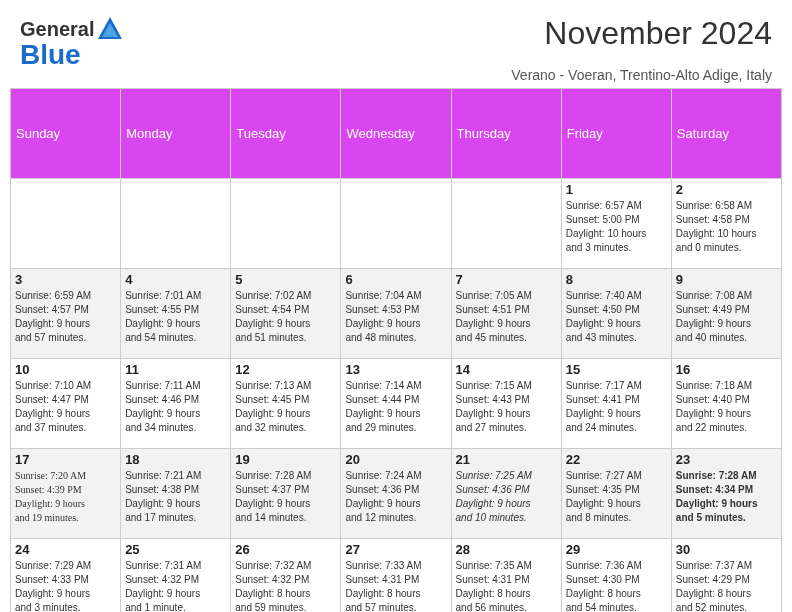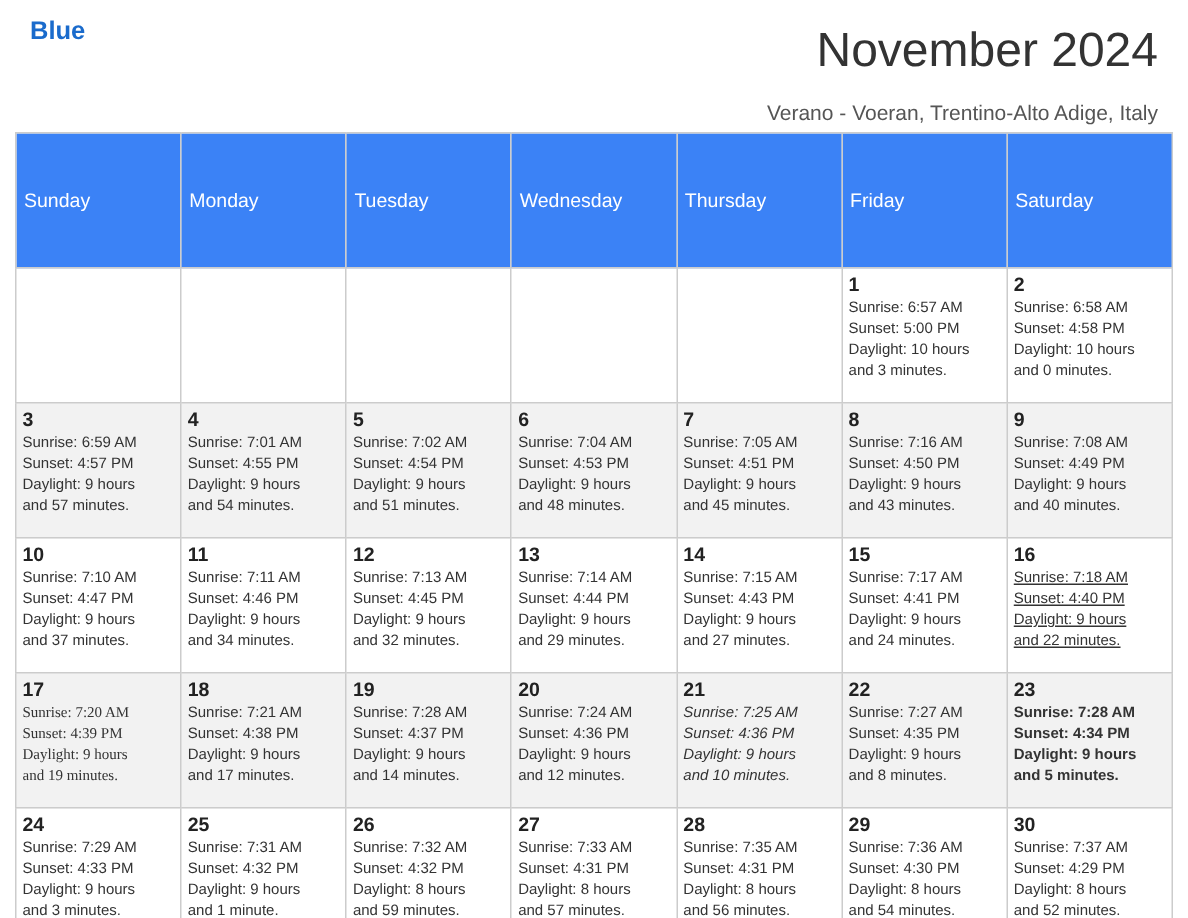--- a/index.html
+++ b/index.html
@@ -2,44 +2,51 @@
 <html><head>
   <meta charset="utf-8">
   <style>
     * { box-sizing: border-box; margin: 0; padding: 0; }
     body { font-family: Arial, sans-serif; background: #fff; width: 792px; min-height: 612px; }
     
     .header { padding: 15px 20px 5px 20px; display: flex; align-items: flex-start; justify-content: space-between; }
     .logo { display: flex; flex-direction: column; }
     .logo-text { display: flex; align-items: center; }
     .logo-general { font-size: 20px; font-weight: bold; color: #333; }
-    .logo-blue { font-size: 17px; font-weight: bold; color: #1a6bcc; }
+    .logo-blue { font-size: 28px; font-weight: bold; color: #1a6bcc; }
     .logo-icon { width: 28px; height: 28px; margin-left: 2px; }
     
     .title-section { text-align: right; }
     .month-title { font-size: 32px; font-weight: normal; color: #333; }
     .subtitle { font-size: 14px; color: #555; margin-top: 15px; }
     
     .calendar { margin: 0 10px 10px 10px; border-collapse: collapse; width: calc(100% - 20px); }
-    .calendar th { background: #3b82f6; color: white; text-align: left; padding: 6px 5px; font-size: 13px; font-weight: normal; border: 1px solid #ccc; }
+    .calendar th { background: #d946ef; color: white; text-align: left; padding: 6px 5px; font-size: 13px; font-weight: normal; border: 1px solid #ccc; }
     .calendar td { border: 1px solid #ccc; vertical-align: top; padding: 3px 4px; width: calc(100% / 7); min-height: 90px; }
     .calendar tr { height: 90px; }
     
     .day-num { font-size: 13px; font-weight: bold; color: #222; margin-bottom: 2px; }
     .day-info { font-size: 10px; color: #333; line-height: 1.4; }
     .empty { background: #f9f9f9; }
     .row-alt { background: #f2f2f2; }
     .row-alt td { background: #f2f2f2; }
     .row-white td { background: #fff; }
   </style>
 </head>
 <body>
 
 <div class="header">
   <div class="logo">
+    <div class="logo-text">
+      <span class="logo-general">General</span>
+      <svg class="logo-icon" viewBox="0 0 28 28" xmlns="http://www.w3.org/2000/svg">
+        <polygon points="14,2 26,24 2,24" fill="#1a6bcc"></polygon>
+        <polygon points="14,8 22,22 6,22" fill="#4ca3dd"></polygon>
+      </svg>
+    </div>
     <span class="logo-blue" style="margin-top:-4px;">Blue</span>
   </div>
   <div class="title-section">
     <div class="month-title">November 2024</div>
     <div class="subtitle">Verano - Voeran, Trentino-Alto Adige, Italy</div>
   </div>
 </div>
 
 <table class="calendar" cellspacing="0" cellpadding="0">
   <thead>
@@ -106,21 +113,21 @@
         </td>
         <td>
           <div class="day-num">7</div>
           <div class="day-info" style="white-space: pre-line;">Sunrise: 7:05 AM
 Sunset: 4:51 PM
 Daylight: 9 hours
 and 45 minutes.</div>
         </td>
         <td>
           <div class="day-num">8</div>
-          <div class="day-info" style="white-space: pre-line;">Sunrise: 7:16 AM
+          <div class="day-info" style="white-space: pre-line;">Sunrise: 7:40 AM
 Sunset: 4:50 PM
 Daylight: 9 hours
 and 43 minutes.</div>
         </td>
         <td>
           <div class="day-num">9</div>
           <div class="day-info" style="white-space: pre-line;">Sunrise: 7:08 AM
 Sunset: 4:49 PM
 Daylight: 9 hours
 and 40 minutes.</div>
@@ -164,21 +171,21 @@
         </td>
         <td>
           <div class="day-num">15</div>
           <div class="day-info" style="white-space: pre-line;">Sunrise: 7:17 AM
 Sunset: 4:41 PM
 Daylight: 9 hours
 and 24 minutes.</div>
         </td>
         <td>
           <div class="day-num">16</div>
-          <div class="day-info" style="white-space: pre-line; text-decoration: underline;">Sunrise: 7:18 AM
+          <div class="day-info" style="white-space: pre-line;">Sunrise: 7:18 AM
 Sunset: 4:40 PM
 Daylight: 9 hours
 and 22 minutes.</div>
         </td>
       </tr>
       <tr class="row-alt">
         <td>
           <div class="day-num">17</div>
           <div class="day-info" style="white-space: pre-line; font-family: Liberation Serif, serif;">Sunrise: 7:20 AM
 Sunset: 4:39 PM

